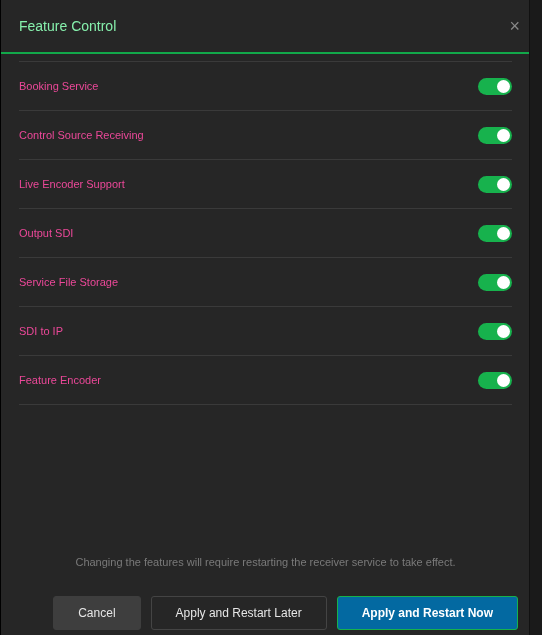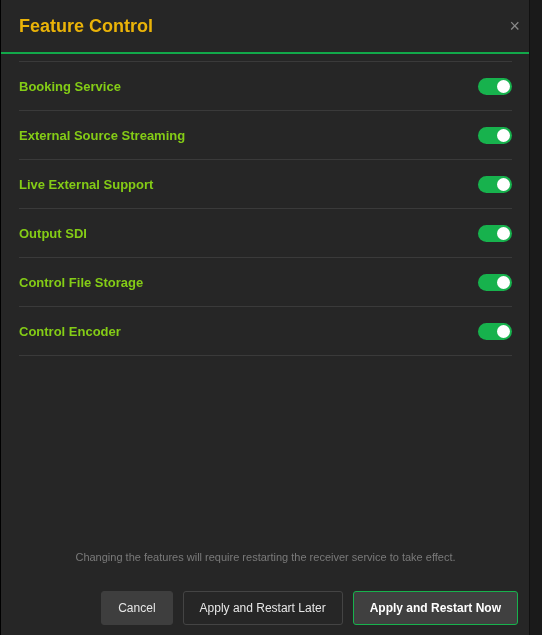--- a/index.html
+++ b/index.html
@@ -9,57 +9,57 @@
     border-left: 1px solid #000;
   }
   .modal::after {
     content: ""; position: absolute; right: 0; top: 0; width: 12px; height: 100%;
     background: #1a1a1a; border-left: 1px solid #111;
   }
   .header {
     height: 54px; display: flex; align-items: center; justify-content: space-between;
     padding: 0 22px 0 18px; border-bottom: 2px solid #12a84a;
   }
-  .title { color: #eab308; font-size: 18px; font-weight: 700; }
+  .title { color: #86efac; font-size: 14px; font-weight: 400; }
   .close { color: #888; font-size: 18px; line-height: 1; cursor: pointer; }
   .body {
     position: absolute; top: 54px; bottom: 74px; left: 0; right: 12px;
     overflow: hidden; padding: 0 18px 0 18px;
   }
   .row {
     display: flex; align-items: center; justify-content: space-between;
     height: 49px; border-bottom: 1px solid #3a3a3a;
   }
   .row:first-child { height: 8px; border-bottom: 1px solid #3a3a3a; }
   .row:first-child .label, .row:first-child .toggle { display:none; }
-  .label { color: #84cc16; font-size: 13px; font-weight: bold; }
+  .label { color: #ec4899; font-size: 11px; }
   .toggle {
     width: 34px; height: 17px; border-radius: 9px; position: relative;
     background: #17b24d; cursor: pointer;
   }
   .toggle.off { background: #5a5a5a; }
   .knob {
     position: absolute; width: 13px; height: 13px; border-radius: 50%;
     background: #fff; top: 2px; right: 2px; transition: none;
   }
   .toggle.off .knob { left: 2px; right: auto; }
   .footer {
     position: absolute; bottom: 0; left: 0; right: 12px; height: 74px;
-    display: flex; flex-direction: column; justify-content: flex-end; gap: 28px;
+    display: flex; flex-direction: column; justify-content: center; gap: 28px;
     padding: 0 12px 10px 12px;
   }
   .note { color: #7a7a7a; font-size: 11px; text-align: center; }
   .buttons { display: flex; justify-content: flex-end; gap: 10px; }
   .btn {
-    height: 34px; padding: 0 16px; border-radius: 3px; border: 1px solid #444;
+    height: 34px; padding: 0 24px; border-radius: 3px; border: 1px solid #444;
     background: transparent; color: #e6e6e6; font-size: 12px; cursor: pointer;
     display: inline-flex; align-items: center; justify-content: center;
   }
   .btn.cancel { background: #3e3e3e; border-color: #3e3e3e; }
-  .btn.primary { background: #404040; border-color: #17b24d; color: #fff; font-weight: 600; }
+  .btn.primary { background: #0369a1; border-color: #17b24d; color: #fff; font-weight: 600; }
   .scrollbar-thumb {
     position: absolute; right: 2px; top: 110px; width: 8px; height: 310px;
     background: #4d4d4d; border-radius: 4px;
   }
 </style>
 </head>
 <body>
 
 <div class="modal">
   <div class="header">
@@ -72,45 +72,51 @@
       <div class="row">
         
       </div>
     <div class="row">
           <span class="label">Booking Service</span>
           <div class="toggle">
             <div class="knob"></div>
           </div>
         </div>
         <div class="row">
-          <span class="label">External Source Streaming</span>
+          <span class="label">Control Source Receiving</span>
           <div class="toggle">
             <div class="knob"></div>
           </div>
         </div>
         <div class="row">
-          <span class="label">Live External Support</span>
+          <span class="label">Live Encoder Support</span>
           <div class="toggle">
             <div class="knob"></div>
           </div>
         </div>
         <div class="row">
           <span class="label">Output SDI</span>
           <div class="toggle">
             <div class="knob"></div>
           </div>
         </div>
         <div class="row">
-          <span class="label">Control File Storage</span>
+          <span class="label">Service File Storage</span>
           <div class="toggle">
             <div class="knob"></div>
           </div>
         </div>
         <div class="row">
-          <span class="label">Control Encoder</span>
+          <span class="label">SDI to IP</span>
+          <div class="toggle">
+            <div class="knob"></div>
+          </div>
+        </div>
+        <div class="row">
+          <span class="label">Feature Encoder</span>
           <div class="toggle">
             <div class="knob"></div>
           </div>
         </div>
       </div>
   </div>
 
   <div class="scrollbar-thumb"></div>
 
   <div class="footer">

